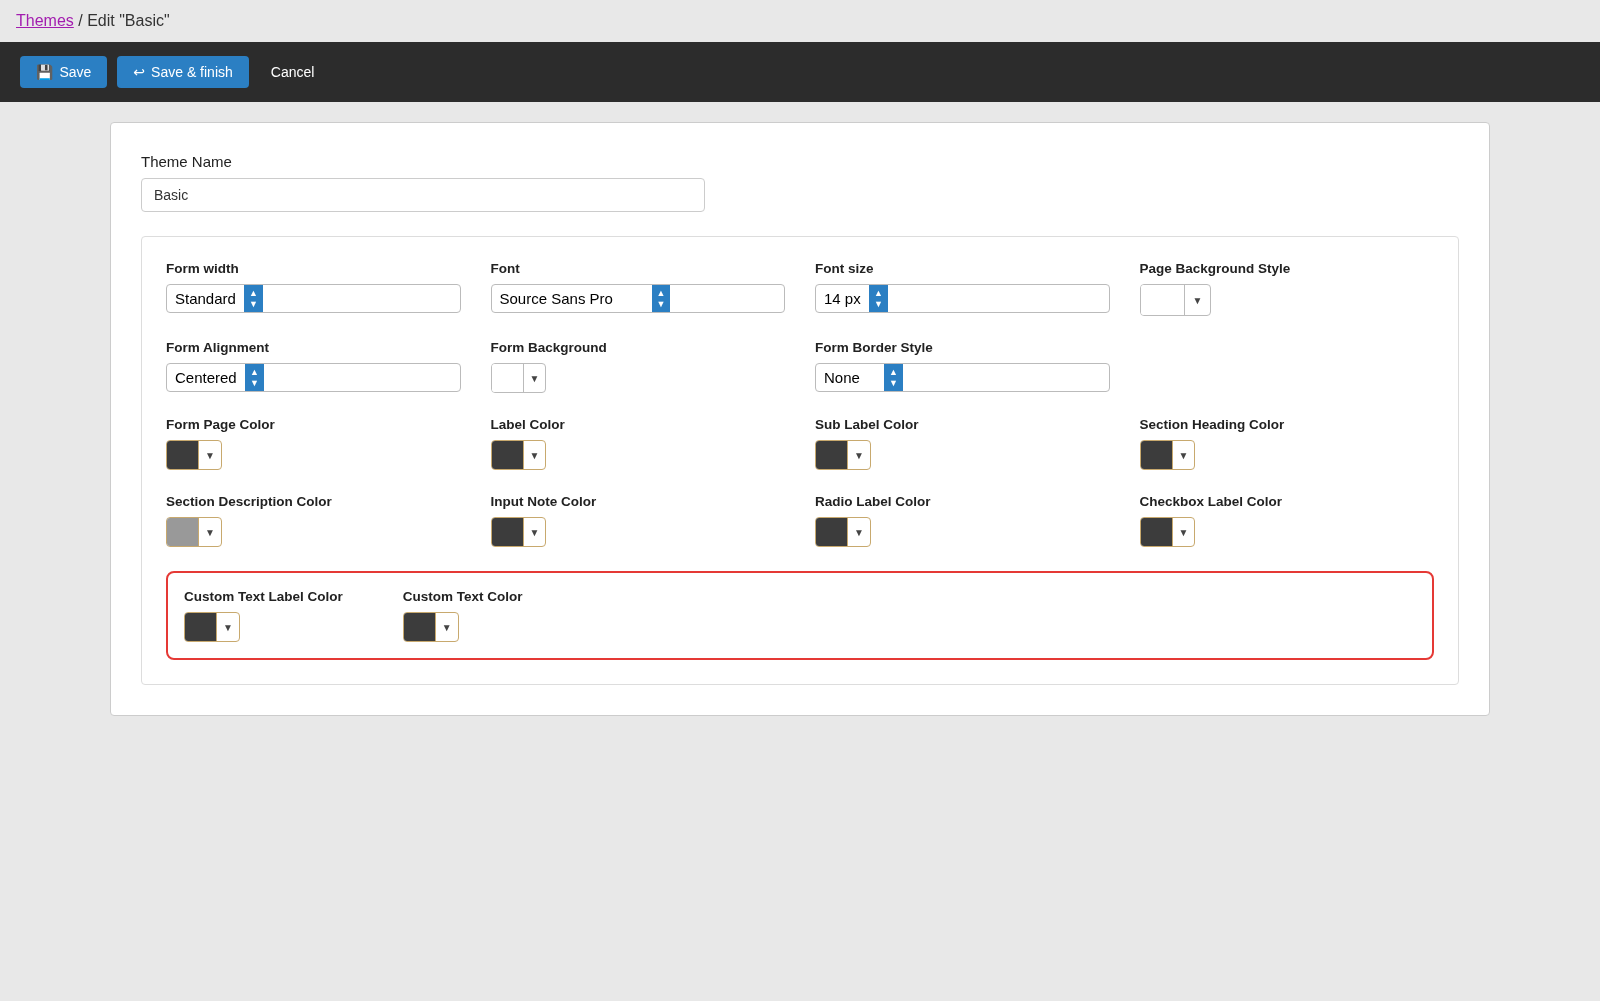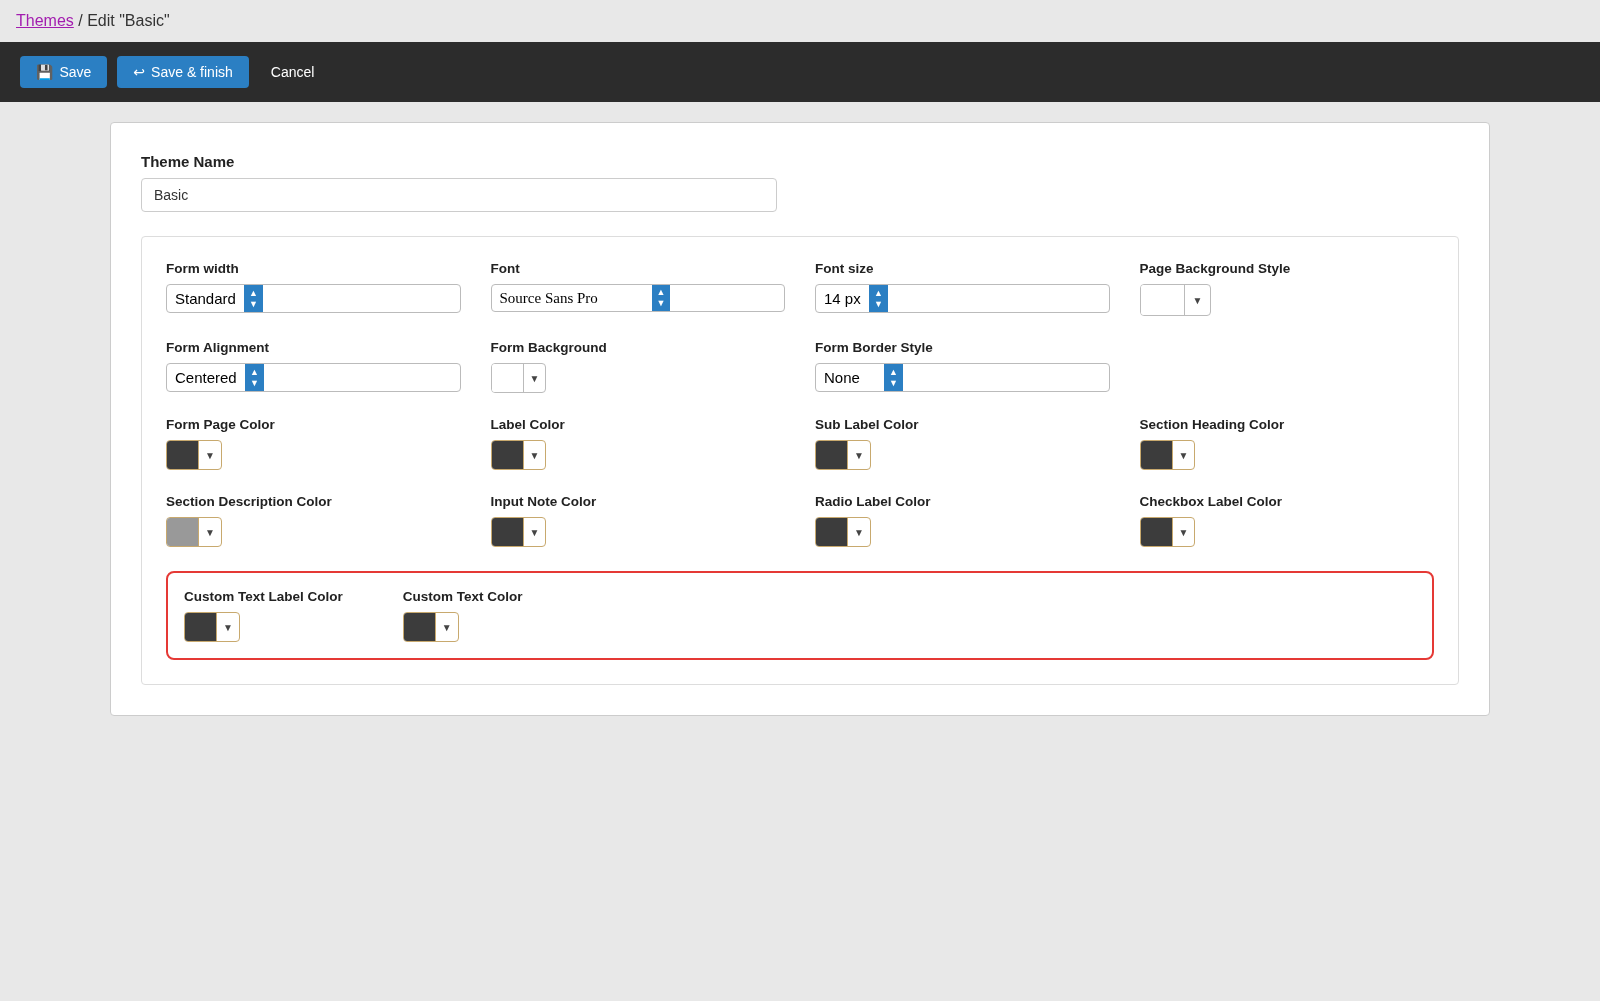--- a/index.html
+++ b/index.html
@@ -71,26 +71,26 @@
       max-width: 1380px;
       background: #fff;
       border: 1px solid #ccc;
       border-radius: 4px;
       padding: 30px;
     }
 
     
     .section-label {
       font-size: 15px;
-      font-weight: 700;
+      font-weight: 400;
       margin-bottom: 8px;
       color: #222;
     }
     .theme-name-input {
-      width: 636px;
+      width: 564px;
       padding: 8px 12px;
       border: 1px solid #ccc;
       border-radius: 4px;
       font-size: 14px;
       color: #333;
       margin-bottom: 24px;
     }
 
     
     .tabs {
@@ -314,21 +314,21 @@
           <div class="ios-arrows">
             <span>▲</span>
             <span>▼</span>
           </div>
         </div>
       </div>
 
       <div class="option-group">
         <div class="option-label">Font</div>
         <div class="ios-select">
-          <select style="min-width:160px;font-family:Liberation Serif, serif;">
+          <select style="min-width:160px;">
             <option>Source Sans Pro</option>
             <option>Arial</option>
             <option>Georgia</option>
             <option>Helvetica</option>
           </select>
           <div class="ios-arrows">
             <span>▲</span>
             <span>▼</span>
           </div>
         </div>

